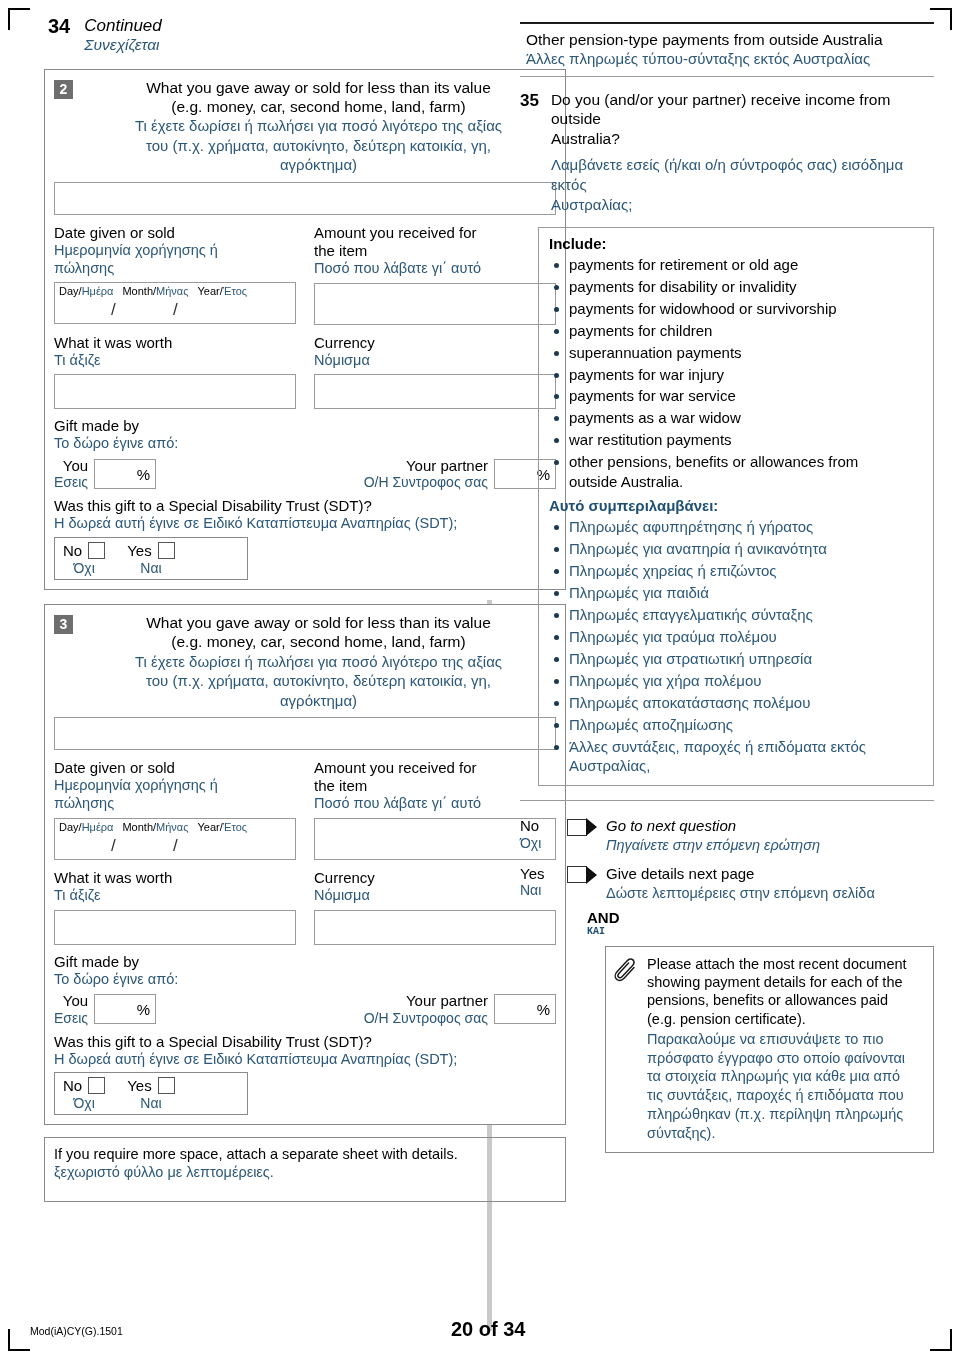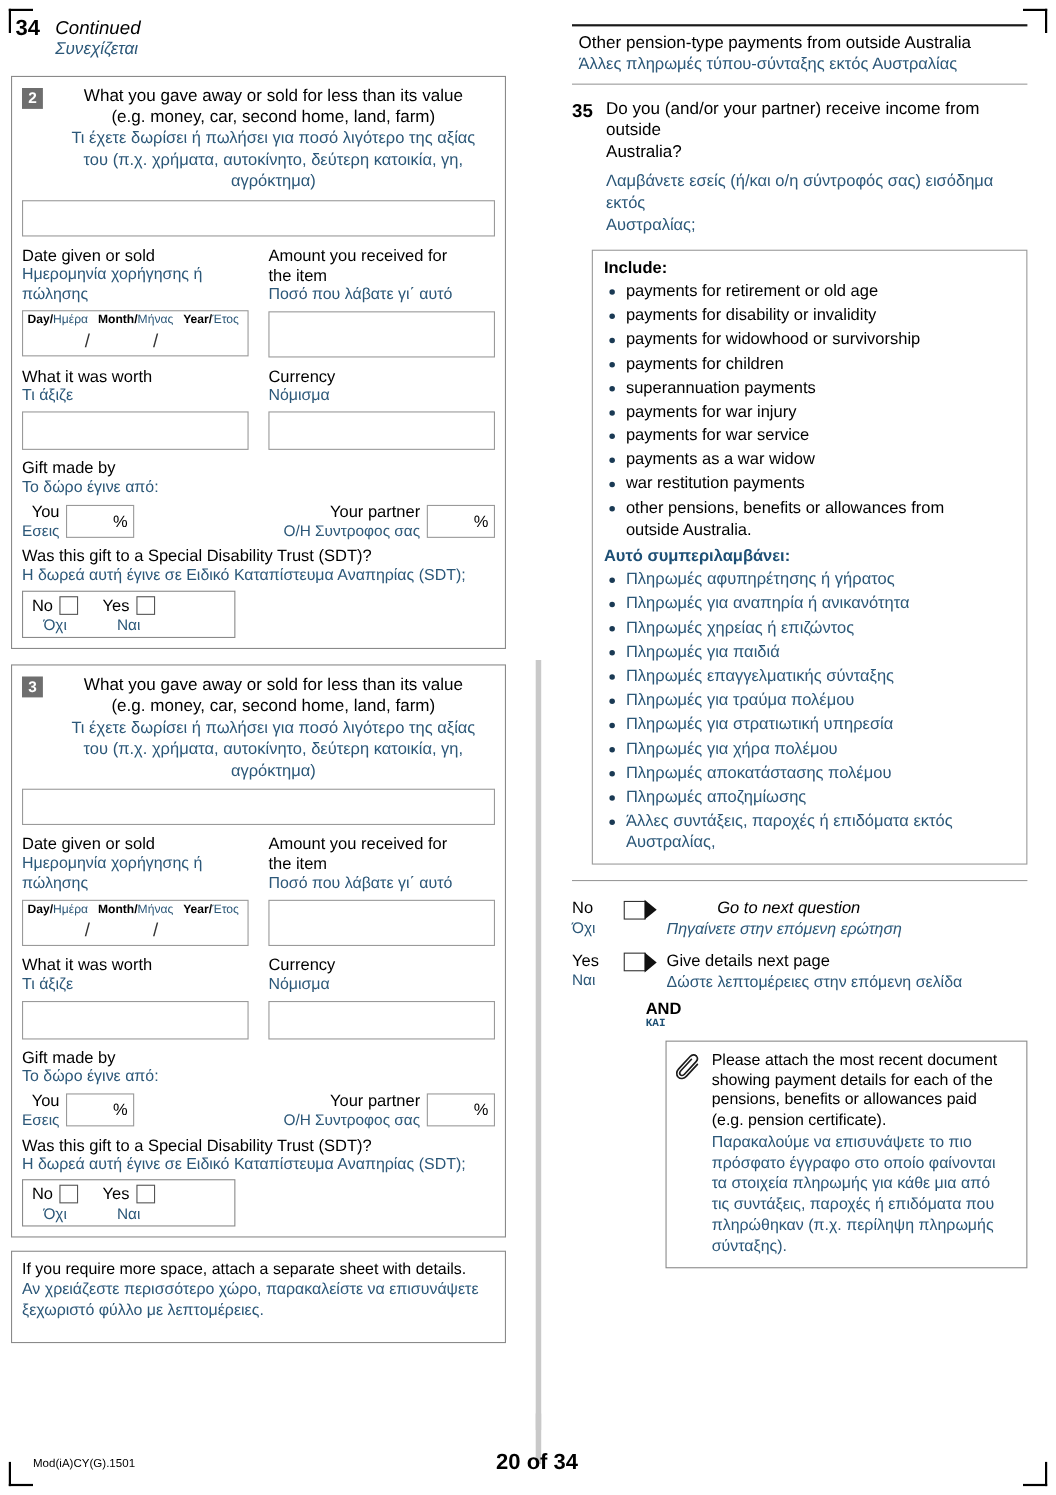--- a/index.html
+++ b/index.html
@@ -15,21 +15,21 @@
   .page { position:absolute; inset:0; }
 
   
   .crop { position:absolute; width:22px; height:22px; }
   .crop.tl { left:8px;  top:8px;  border-left:2px solid #000; border-top:2px solid #000; }
   .crop.tr { right:8px; top:8px;  border-right:2px solid #000; border-top:2px solid #000; }
   .crop.bl { left:8px;  bottom:8px; border-left:2px solid #000; border-bottom:2px solid #000; }
   .crop.br { right:8px; bottom:8px; border-right:2px solid #000; border-bottom:2px solid #000; }
 
   
-  .col-left  { position:absolute; left:10px;  top:16px; width:450px; }
+  .col-left  { position:absolute; left:44px;  top:16px; width:522px; }
   .col-right { position:absolute; left:520px; top:22px; width:414px; }
   .col-divider { position:absolute; left:487px; top:600px; width:5px; height:700px; background:#c9c9c9; }
   .col-divider2{ position:absolute; left:487px; top:1285px; width:5px; height:46px; background:#c9c9c9; }
 
   
   .contd { display:flex; gap:14px; align-items:flex-start; padding-left:4px; }
   .contd .num { font-size:20px; font-weight:bold; line-height:1.05; }
   .contd .txt { font-style:italic; }
   .contd .txt .l1 { font-size:17px; line-height:1.18; }
   .contd .txt .l2 { font-size:15.5px; color:#2b5778; line-height:1.2; }
@@ -59,21 +59,21 @@
   .two-col { display:flex; gap:18px; margin-top:9px; }
   .two-col > div { flex:1 1 0; min-width:0; }
 
   .lbl-en { font-size:15px; line-height:1.2; }
   .lbl-gr { font-size:14.5px; color:#2b5778; line-height:1.22; }
 
   
   .datebox { border:1px solid #9a9a9a; height:42px; margin-top:5px; position:relative; padding:2px 4px 0 4px; }
   .datebox .dparts { display:flex; gap:9px; }
   .datebox .dp { font-size:11px; white-space:nowrap; }
-  .datebox .dp .e { color:#000; font-weight:bold;margin-top:17px; }
+  .datebox .dp .e { color:#000; font-weight:normal;margin-top:17px; }
   .datebox .dp .g { color:#2b5778; }
   .slash { position:absolute; font-size:17px; color:#333; top:17px; transform:rotate(0deg); }
   .slash.s1 { left:56px; }
   .slash.s2 { left:118px; }
 
   .amountbox { border:1px solid #9a9a9a; height:42px; margin-top:5px; }
   .worthbox  { border:1px solid #9a9a9a; height:35px; margin-top:5px; }
 
   
   .giftby { margin-top:8px; }
@@ -140,21 +140,21 @@
   .arrowbox .sq { width:20px; height:17px; border:1px solid #333; background:#fff; }
   .arrowbox .tri {
     width:0; height:0;
     border-top:9px solid transparent;
     border-bottom:9px solid transparent;
     border-left:11px solid #111;
     margin-left:-1px;
   }
   .ans-txt { flex:1 1 auto; line-height:1.2; }
   .ans-txt .x-en { font-size:15px; }
-  .ans-txt .x-en.ital { font-style:italic;margin-left:46px; }
+  .ans-txt .x-en.ital { font-style:italic; }
   .ans-txt .x-gr { font-size:14.5px; color:#2b5778; margin-top:2px; }
   .ans-txt .x-gr.ital { font-style:italic; }
   .andkai { margin-top:7px; padding-left:67px; }
   .andkai .a1 { font-size:15px; font-weight:bold; }
   .andkai .a2 { font-size:10px; font-weight:bold; color:#1d4f74;font-family:Liberation Mono, monospace; }
 
   .attachbox { border:1px solid #8a8a8a; margin:9px 0 0 85px; padding:8px 10px 9px 8px; display:flex; gap:7px; }
   .clip { flex:0 0 auto; width:26px; padding-top:1px; }
   .attachbox .at-en { font-size:14.5px; line-height:1.25; }
   .attachbox .at-gr { font-size:14.5px; color:#2b5778; line-height:1.3; margin-top:2px; }
@@ -377,21 +377,20 @@
               <span class="ckbox"></span>
             </div>
             <div class="t-gr">Ναι</div>
           </div>
         </div>
       </div>
     </div>
 
     <div class="notebox">
       <div class="n-en">If you require more space, attach a separate sheet with details.</div>
-      <div class="n-gr">Αν χρειάζεστε περισσότερο χώρο, παρακαλείστε να επισυνάψετε</div>
       <div class="n-gr">ξεχωριστό φύλλο με λεπτομέρειες.</div>
     </div>
 
   </div>
 
   <div class="col-right">
 
     <div class="rule-top"></div>
     <div class="sec-title">
       <div class="s-en">Other pension-type payments from outside Australia</div>

